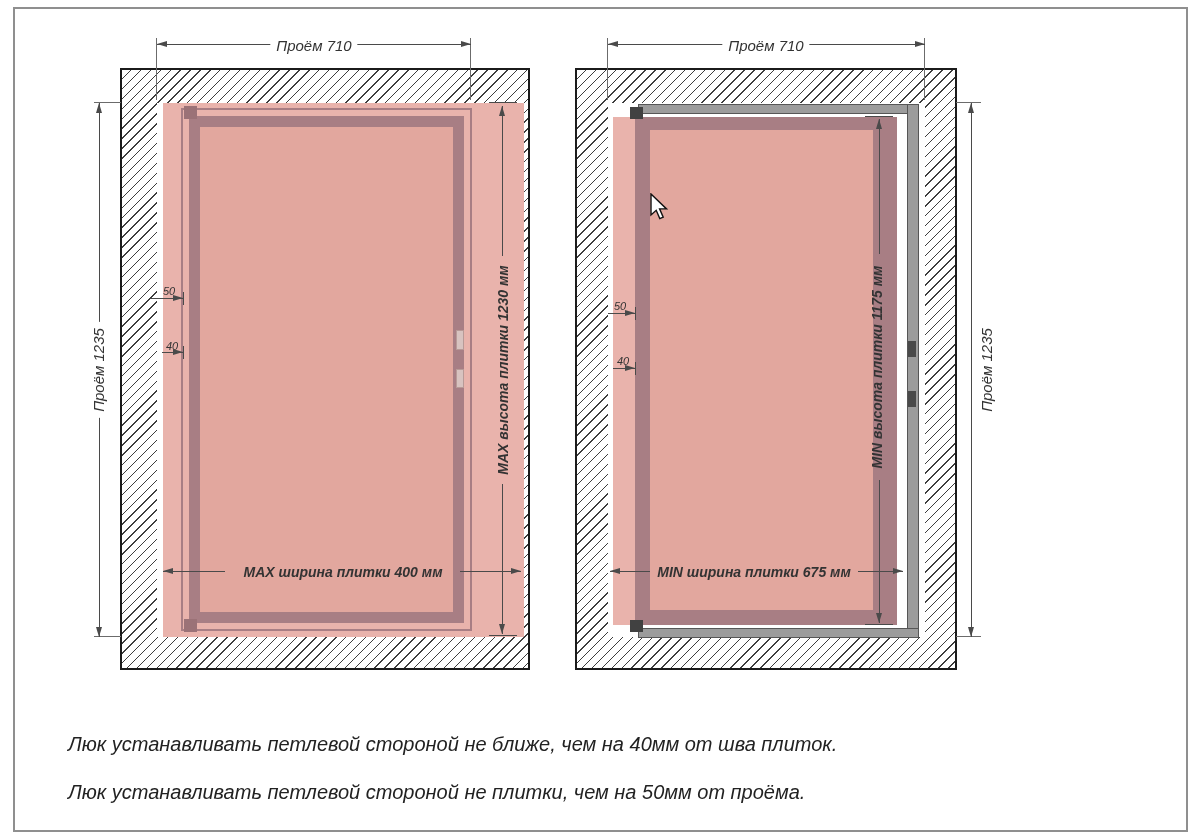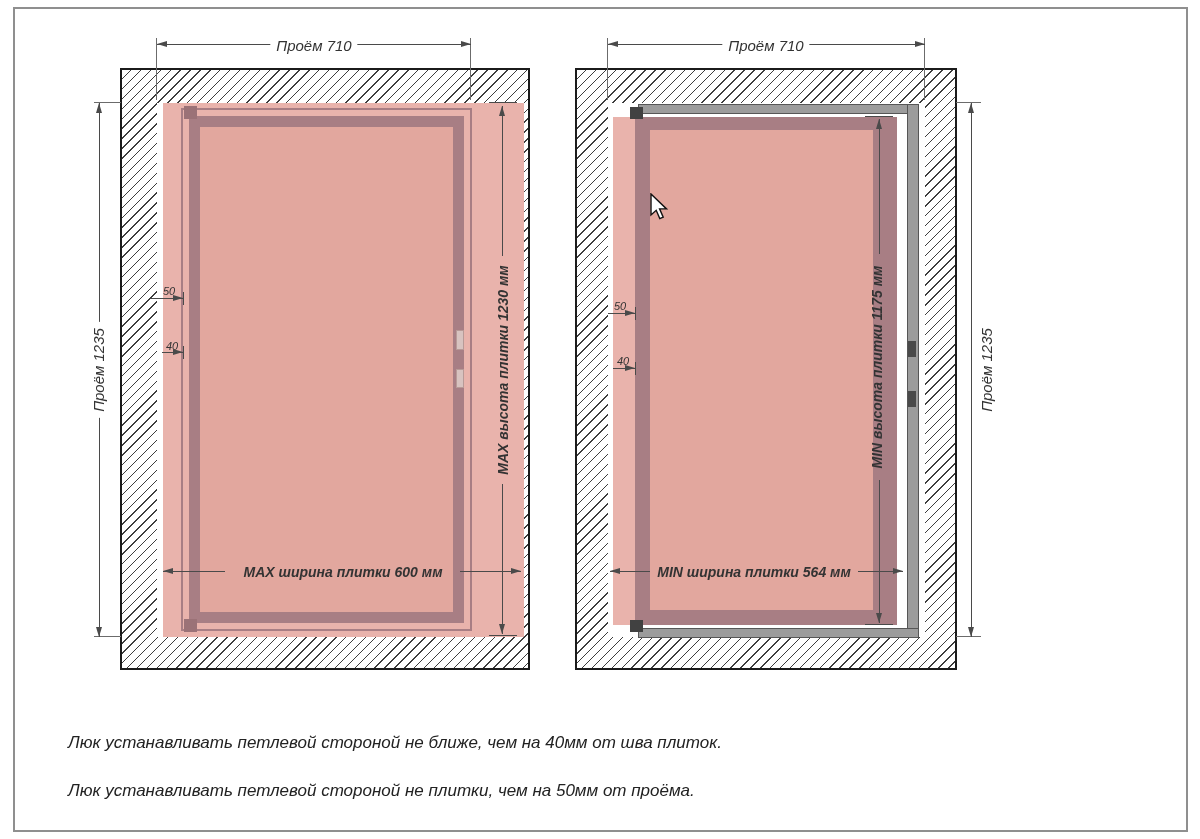--- a/index.html
+++ b/index.html
@@ -37,21 +37,21 @@
     transform:translate(-50%,-50%); white-space:nowrap;
     font-style:italic; font-size:15px; color:#333; background:#ffffff; padding:0 6px;
   }
   .vlabel {
     transform:translate(-50%,-50%) rotate(-90deg); white-space:nowrap;
     font-style:italic; font-size:15px; color:#333; background:#ffffff; padding:0 6px;
   }
   .bold { font-weight:bold; font-size:14px; }
   .nobg { background:transparent; padding:0; }
   .tiny { font-style:italic; font-size:11px; color:#333; transform:translate(-50%,-50%); white-space:nowrap; background:transparent; padding:0; }
-  .note { font-style:italic; font-size:17px; color:#222222; white-space:nowrap; }
+  .note { font-style:italic; font-size:20px; color:#222222; white-space:nowrap; }
 </style>
 </head>
 <body>
 
 <div id="page">
   <div class="abs sheet-border"></div>
 
   <div class="abs wall" style="left:120px; top:68px; width:410px; height:602px;"></div>
   <div class="abs opening" style="left:157px; top:103px; width:314px; height:534px;"></div>
   <div class="abs tile" style="left:163px; top:103px; width:361px; height:534px;"></div>
@@ -81,21 +81,21 @@
   <div class="abs dline" style="left:502px; top:106px; width:1px; height:150px;"></div>
   <div class="abs dline" style="left:502px; top:484px; width:1px; height:150px;"></div>
   <div class="abs arr arr-u" style="left:499px; top:106px;"></div>
   <div class="abs arr arr-d" style="left:499px; top:624px;"></div>
   <div class="abs vlabel bold nobg" style="left:503px; top:370px;">MAX высота плитки 1230 мм</div>
 
   <div class="abs dline" style="left:163px; top:571px; width:62px; height:1px;"></div>
   <div class="abs dline" style="left:460px; top:571px; width:61px; height:1px;"></div>
   <div class="abs arr arr-l" style="left:163px; top:568px;"></div>
   <div class="abs arr arr-r" style="left:511px; top:568px;"></div>
-  <div class="abs hlabel bold nobg" style="left:343px; top:572px;">MAX ширина плитки 600 мм</div>
+  <div class="abs hlabel bold nobg" style="left:343px; top:572px;">MAX ширина плитки 400 мм</div>
 
   <div class="abs tiny" style="left:169px; top:291px;">50</div>
   <div class="abs dline" style="left:151px; top:298px; width:32px; height:1px;"></div>
   <div class="abs arr arr-r" style="left:173px; top:295px;"></div>
   <div class="abs dline" style="left:183px; top:292px; width:1px; height:13px;"></div>
   <div class="abs tiny" style="left:172px; top:346px;">40</div>
   <div class="abs dline" style="left:162px; top:352px; width:21px; height:1px;"></div>
   <div class="abs arr arr-r" style="left:173px; top:349px;"></div>
   <div class="abs dline" style="left:183px; top:346px; width:1px; height:13px;"></div>
 
@@ -130,21 +130,21 @@
   <div class="abs dline" style="left:879px; top:119px; width:1px; height:135px;"></div>
   <div class="abs dline" style="left:879px; top:480px; width:1px; height:143px;"></div>
   <div class="abs arr arr-u" style="left:876px; top:119px;"></div>
   <div class="abs arr arr-d" style="left:876px; top:613px;"></div>
   <div class="abs vlabel bold nobg" style="left:877px; top:367px;">MIN высота плитки 1175 мм</div>
 
   <div class="abs dline" style="left:610px; top:571px; width:40px; height:1px;"></div>
   <div class="abs dline" style="left:858px; top:571px; width:45px; height:1px;"></div>
   <div class="abs arr arr-l" style="left:610px; top:568px;"></div>
   <div class="abs arr arr-r" style="left:893px; top:568px;"></div>
-  <div class="abs hlabel bold nobg" style="left:754px; top:572px;">MIN ширина плитки 564 мм</div>
+  <div class="abs hlabel bold nobg" style="left:754px; top:572px;">MIN ширина плитки 675 мм</div>
 
   <div class="abs tiny" style="left:620px; top:306px;">50</div>
   <div class="abs dline" style="left:608px; top:313px; width:27px; height:1px;"></div>
   <div class="abs arr arr-r" style="left:625px; top:310px;"></div>
   <div class="abs dline" style="left:635px; top:307px; width:1px; height:13px;"></div>
   <div class="abs tiny" style="left:623px; top:361px;">40</div>
   <div class="abs dline" style="left:613px; top:368px; width:22px; height:1px;"></div>
   <div class="abs arr arr-r" style="left:625px; top:365px;"></div>
   <div class="abs dline" style="left:635px; top:362px; width:1px; height:13px;"></div>
 

